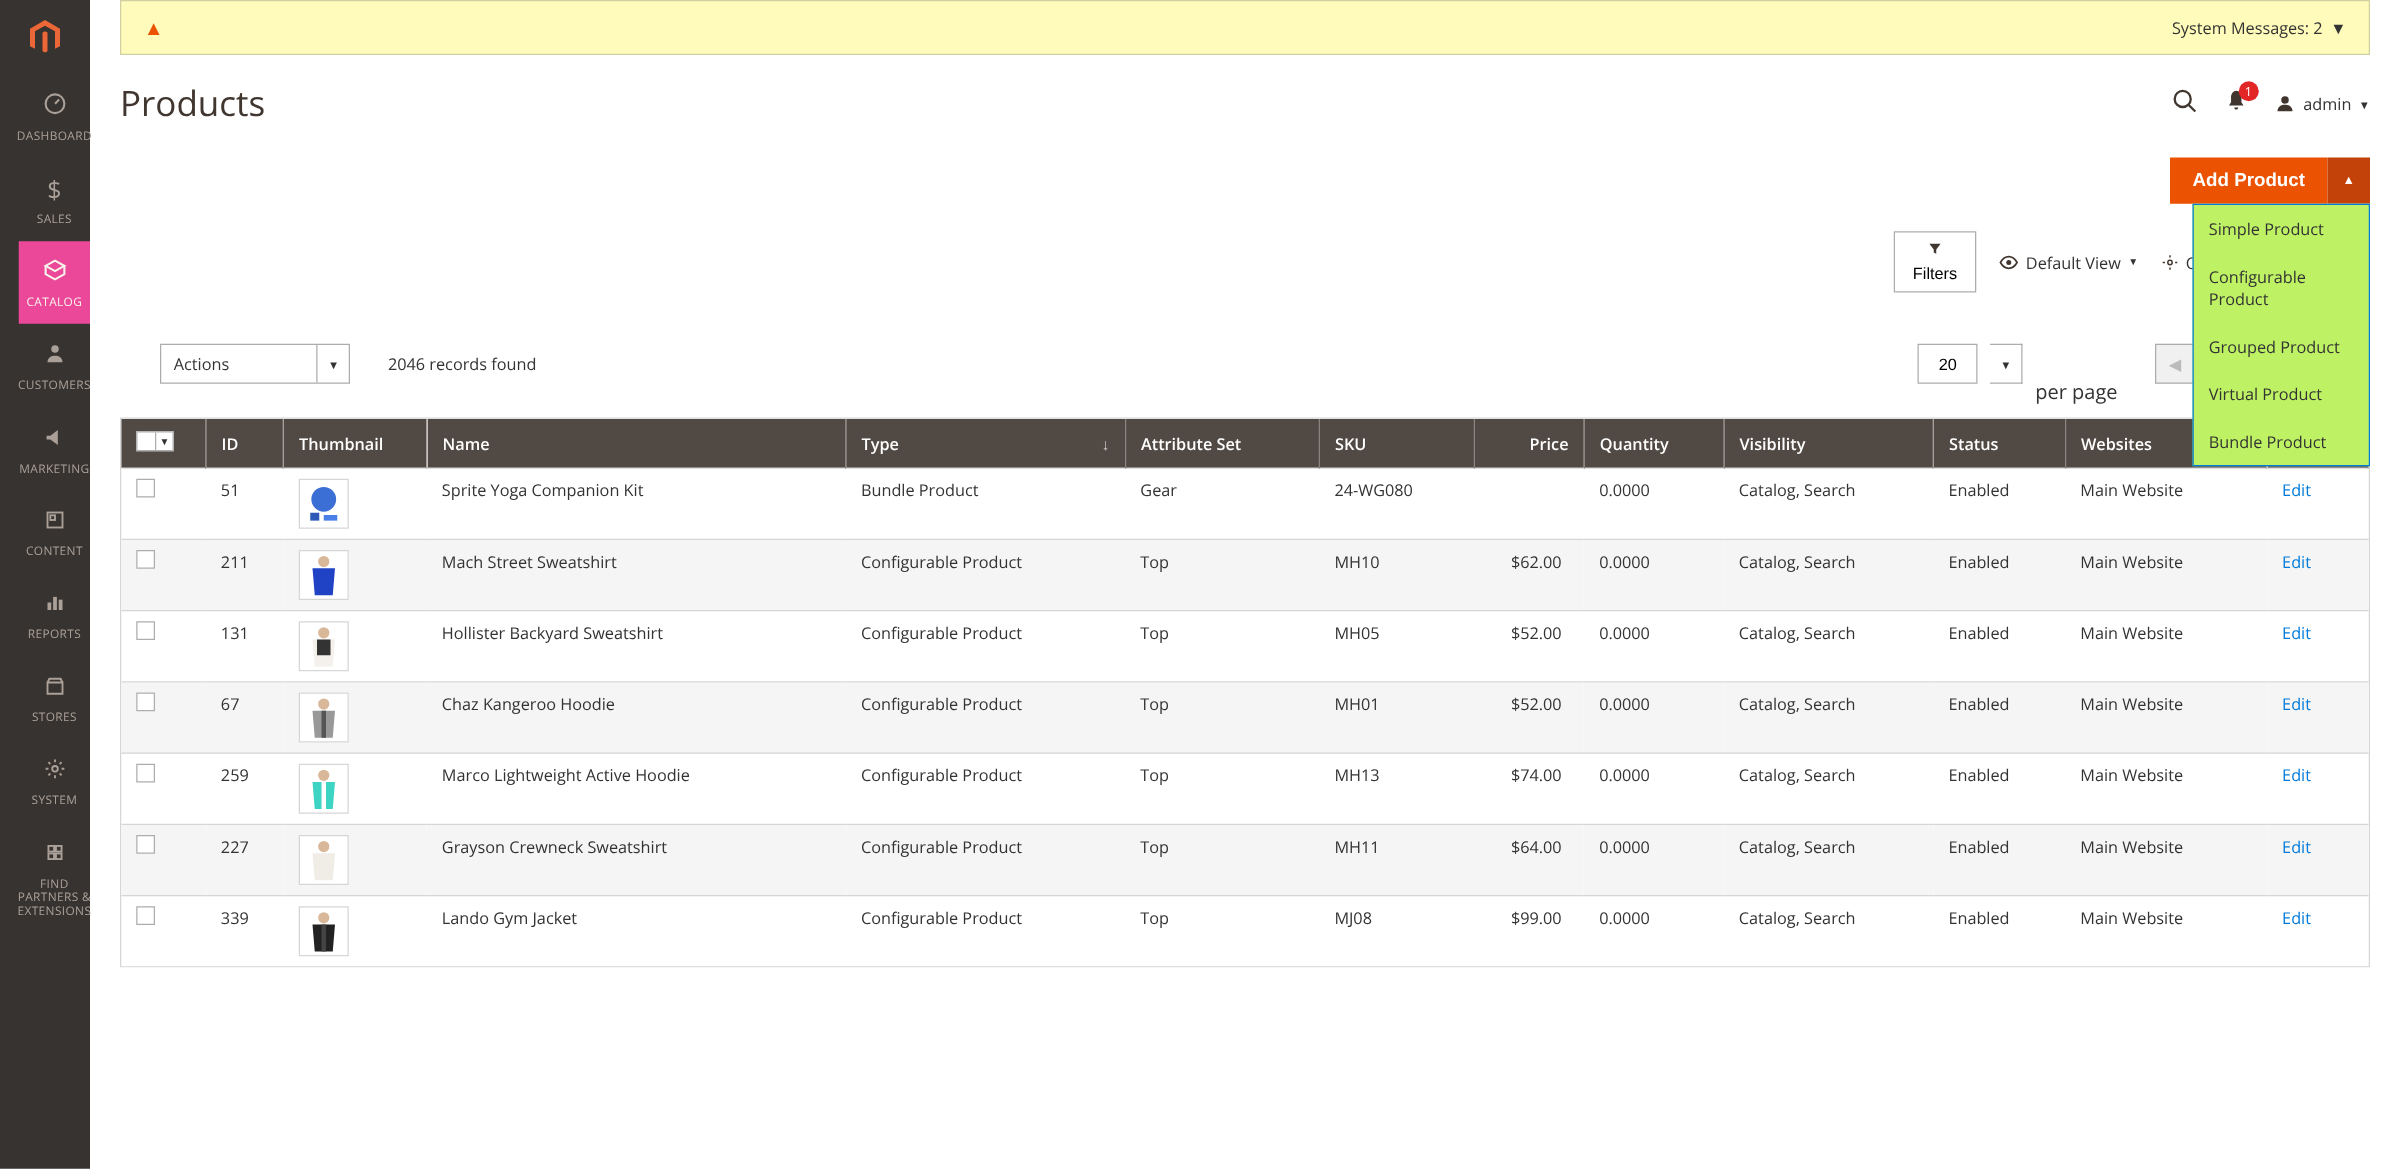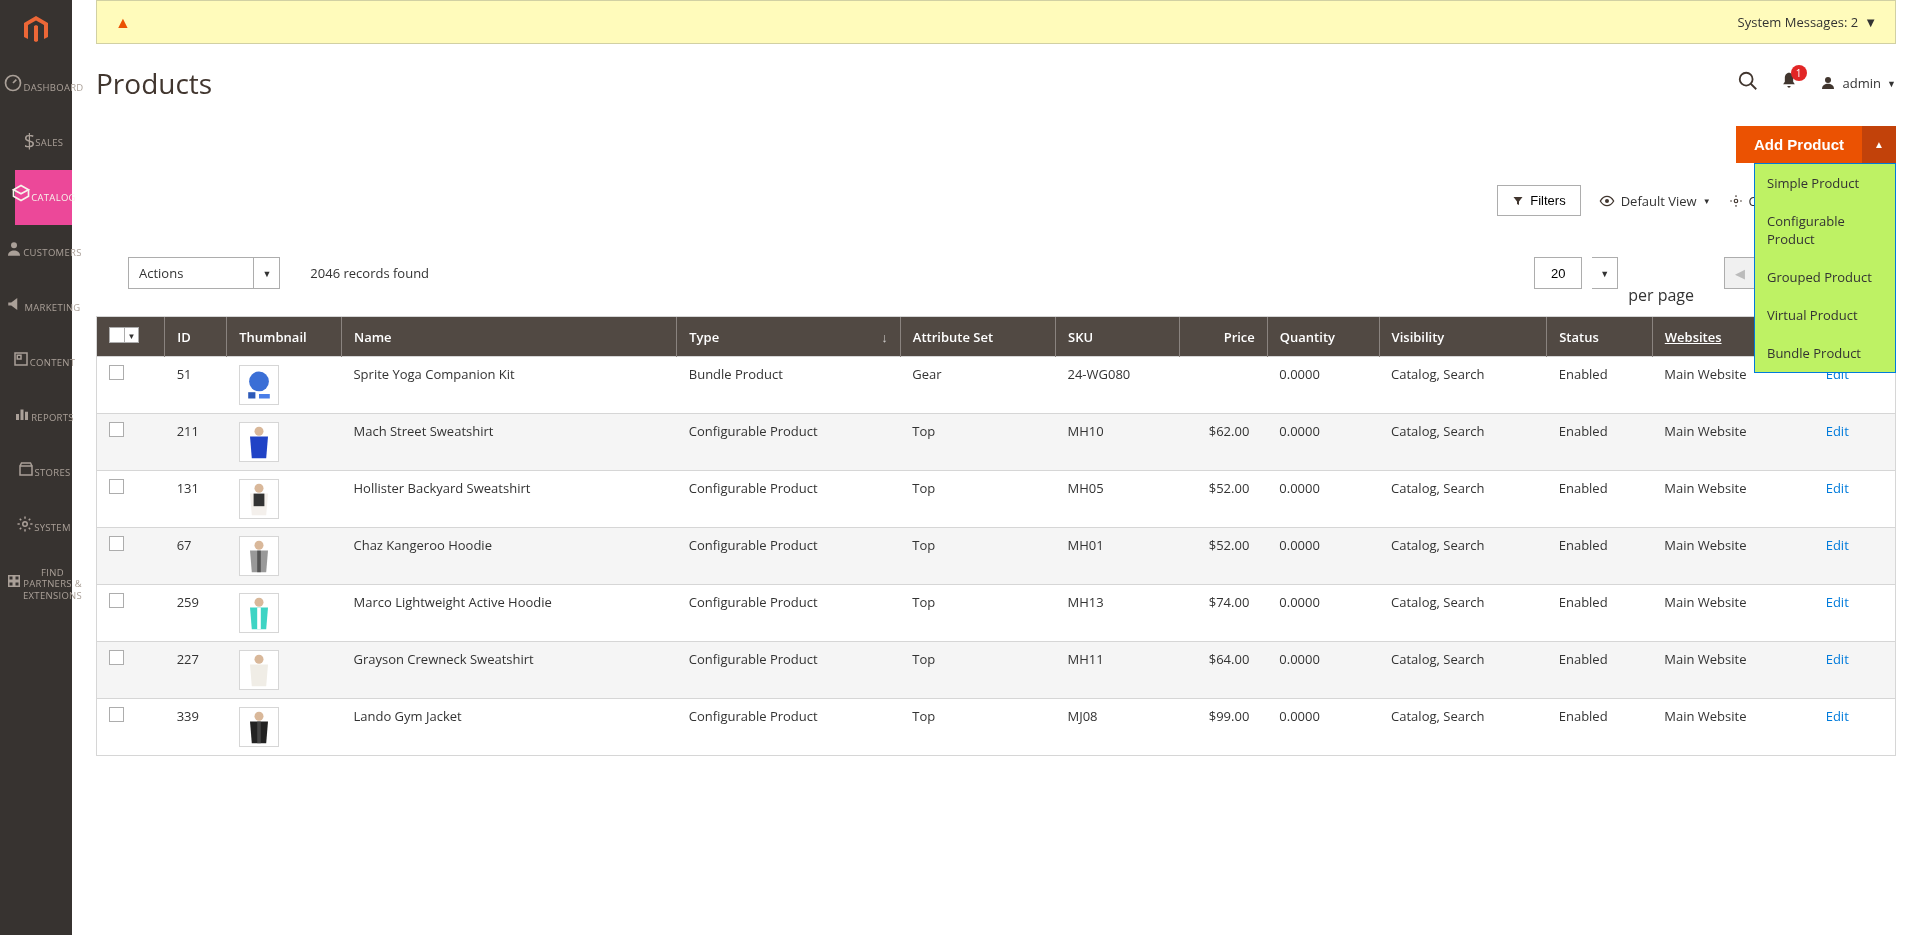--- a/index.html
+++ b/index.html
@@ -1,20 +1,20 @@
 <!DOCTYPE html>
 <html><head>
 <meta charset="utf-8">
 <style>
 * { box-sizing: border-box; margin: 0; padding: 0; }
 body { font-family: 'Open Sans', Arial, sans-serif; font-size: 13px; color: #333; background: #fff; overflow-x: hidden; }
 .sidebar { position: fixed; left: 0; top: 0; width: 72px; height: 100vh; background: #373330; z-index: 100; }
 .sidebar-logo { display: flex; align-items: center; justify-content: center; height: 60px; background: #373330; }
 .sidebar-logo svg { width: 32px; height: 32px; }
-.sidebar-item { display: flex; align-items: center; justify-content: center; padding: 12px 4px; color: #aaa098; cursor: pointer; text-align: center; margin-left: 15px; }
+.sidebar-item { display: flex; flex-direction: column; align-items: center; justify-content: center; padding: 12px 4px; color: #aaa098; cursor: pointer; text-align: center; margin-left: 15px; }
 .sidebar-item.active { background: #ec4899; color: #f7f3eb; }
 .sidebar-icon { font-size: 20px; margin-bottom: 4px; }
 .sidebar-label { font-size: 9.5px; text-transform: uppercase; letter-spacing: 0.3px; line-height: 1.2; }
 .main { margin-left: 72px; }
 .sysmsg { background: #fffbbb; border: 1px solid #d1d0a3; padding: 10px 18px; display: flex; align-items: center; justify-content: space-between; margin: 0 24px 0 24px; }
 .sysmsg-left { display: flex; align-items: center; gap: 10px; }
 .sysmsg-warn { color: #eb5202; font-size: 16px; }
 .sysmsg-text { font-size: 13px; }
 .sysmsg-text a { color: #007bdb; text-decoration: none; }
 .sysmsg-right { font-size: 13px; display:flex; align-items:center; gap:6px; }
@@ -24,21 +24,21 @@
 .icon-btn { cursor: pointer; position: relative; color: #41362f; }
 .badge { position: absolute; top: -6px; right: -8px; background: #e22626; color: #fff; border-radius: 50%; width: 16px; height: 16px; font-size: 10px; display:flex; align-items:center; justify-content:center; }
 .admin-user { display:flex; align-items:center; gap:6px; cursor:pointer; font-size:13px; }
 .action-bar { display: flex; justify-content: flex-end; padding: 14px 24px; position: relative; }
 .add-product-wrap { display: flex; position: relative; }
 .add-product-btn { background: #eb5202; color: #fff; border: none; padding: 10px 18px; font-size: 15px; font-weight: 600; cursor: pointer; }
 .add-product-toggle { background: #c2420a; color: #fff; border: none; width: 34px; display:flex; align-items:center; justify-content:center; cursor:pointer; }
 .add-product-menu { position: absolute; top: 100%; right: 0; background: #bef264; border: 1px solid #007bdb; width: 142px; z-index: 50; }
 .add-product-menu-item { padding: 10px 12px; font-size: 13px; cursor:pointer; }
 .toolbar { display:flex; justify-content: flex-end; align-items:center; gap: 18px; padding: 8px 24px 14px; }
-.tb-btn { border: 1px solid #adadad; background: #fff; padding: 7px 14px; font-size: 13px; cursor:pointer; display:flex; align-items:center; gap:6px; }
+.tb-btn { border: 1px solid #adadad; background: #fff; padding: 7px 14px; font-size: 13px; cursor:pointer; display:flex; align-items:center; gap:6px;flex-direction:column; }
 .tb-text { font-size:13px; color:#333; display:flex; align-items:center; gap:6px; }
 .controls { display:flex; align-items:center; justify-content: space-between; padding: 10px 24px; }
 .controls-left { display:flex; align-items:center; gap: 30px; margin-left: 32px; }
 .actions-select { border:1px solid #adadad; background:#fff; height: 32px; display:flex; align-items:center; }
 .actions-select .label { padding: 0 70px 0 10px; font-size:13px; }
 .actions-select .arrow { border-left:1px solid #adadad; width:26px; height:100%; display:flex; align-items:center; justify-content:center; }
 .records-found { font-size:13px; }
 .controls-right { display:flex; align-items:center; gap:10px; }
 .perpage-input { width:48px; height:32px; border:1px solid #adadad; text-align:center; font-size:13px; }
 .perpage-arrow { border:1px solid #adadad; border-left:none; width:26px; height:32px; display:flex; align-items:center; justify-content:center; }
@@ -252,21 +252,21 @@
           <th style="width:50px;"><span>ID</span></th>
           <th style="width:70px;"><span>Thumbnail</span></th>
           <th style="width:270px;"><span>Name</span></th>
           <th style="width:180px;"><span>Type</span><span class="sort">↓</span></th>
           <th style="width:125px;"><span>Attribute Set</span></th>
           <th style="width:100px;"><span>SKU</span></th>
           <th style="width:70px; text-align:right;"><span>Price</span></th>
           <th style="width:90px;"><span>Quantity</span></th>
           <th style="width:135px;"><span>Visibility</span></th>
           <th style="width:85px;"><span>Status</span></th>
-          <th style="width:130px;text-decoration:underline;"><span>Websites</span></th>
+          <th style="width:130px;"><span>Websites</span></th>
           <th style="width:50px;"><span>Action</span></th>
         </tr>
       </thead>
       <tbody id="tbody">
           <tr>
             <td><span class="chk"></span></td>
             <td>51</td>
             <td>
               <div class="thumb">
                 <svg viewBox="0 0 40 40">

